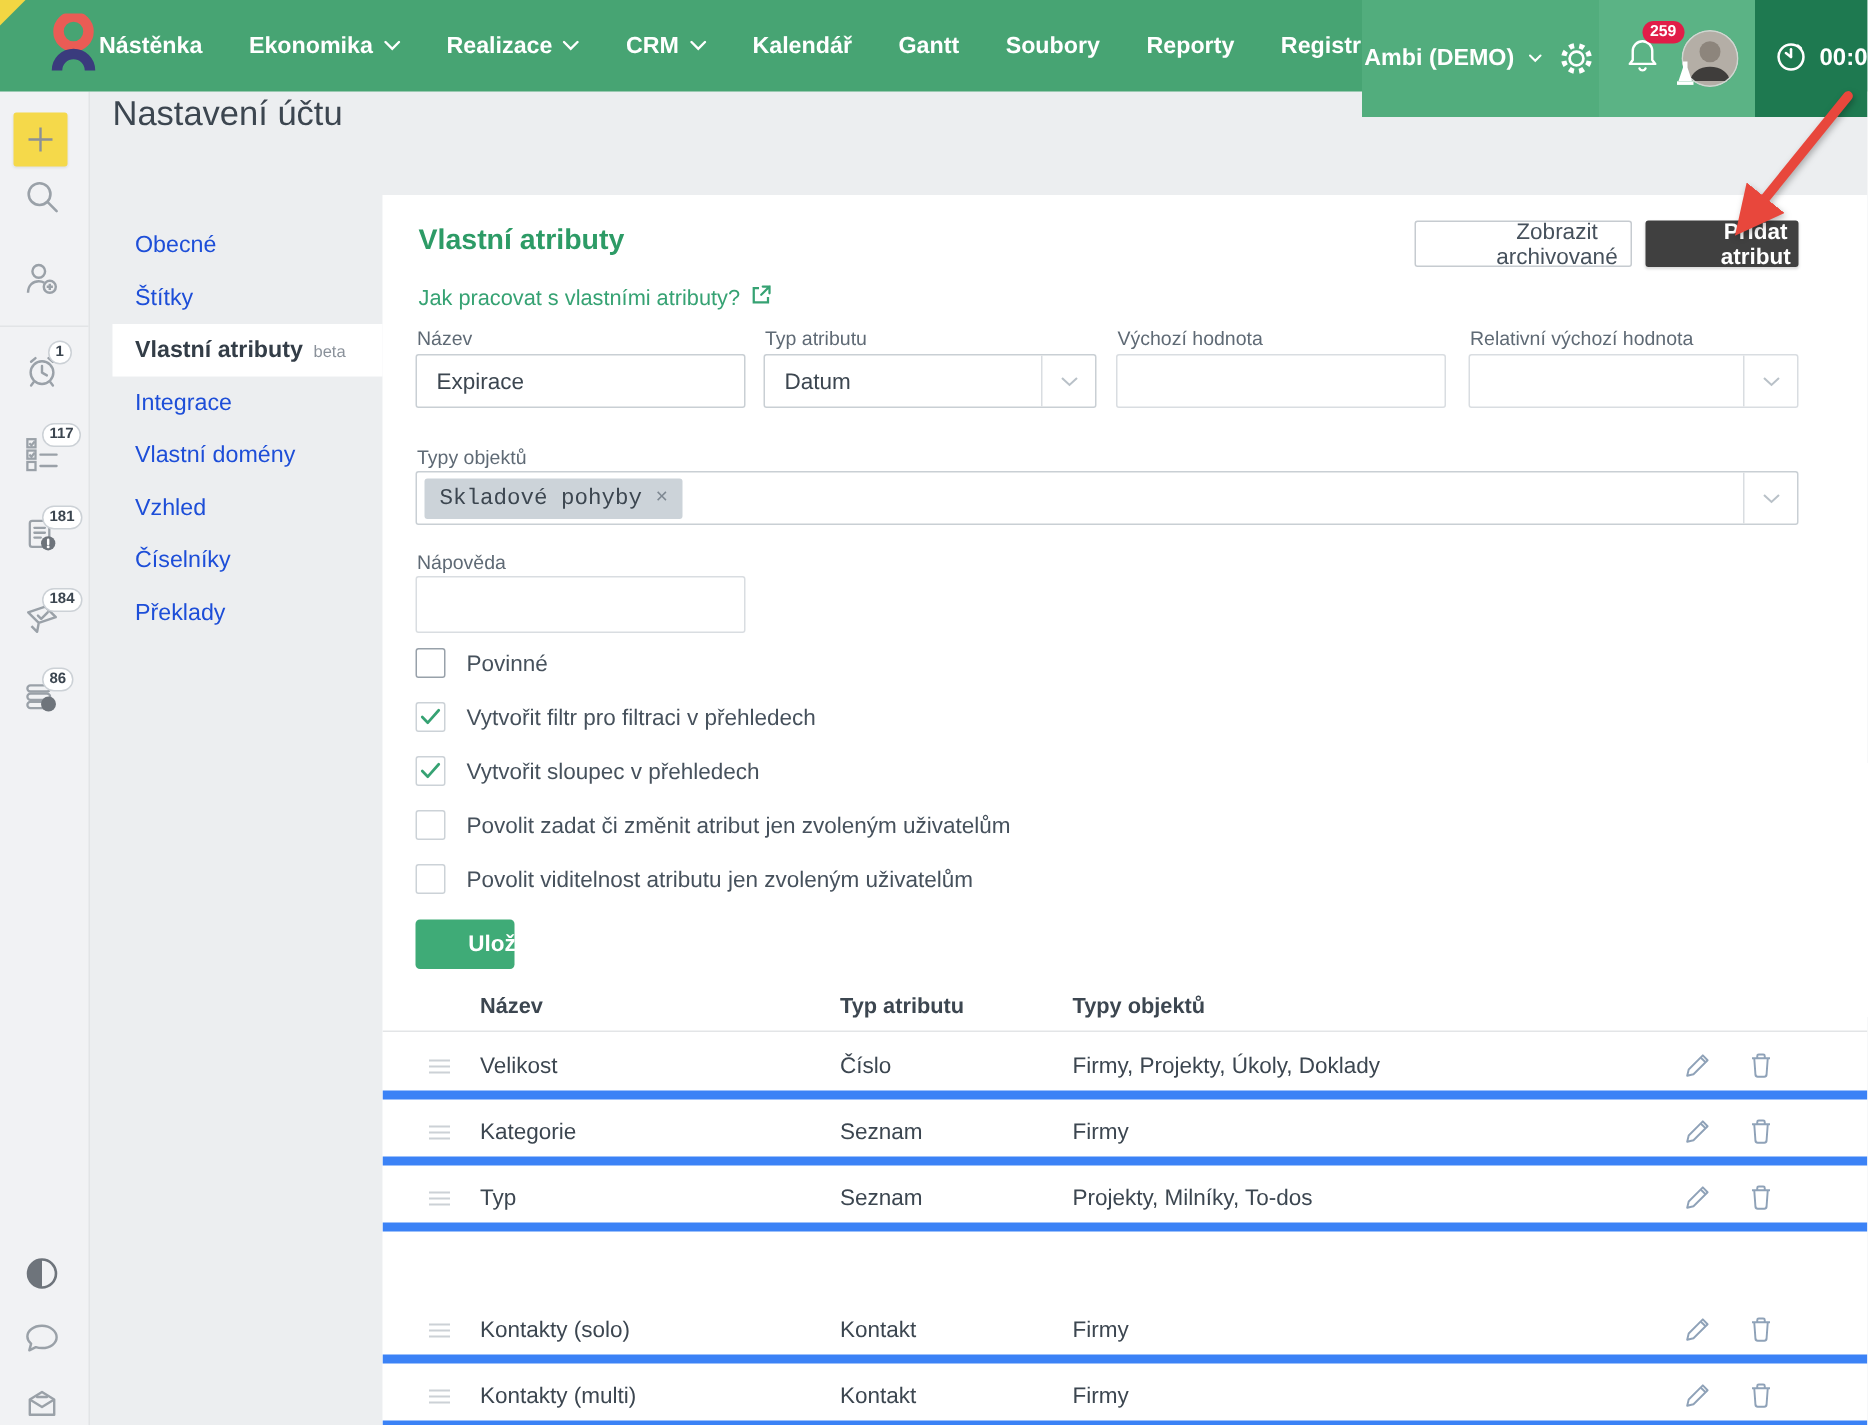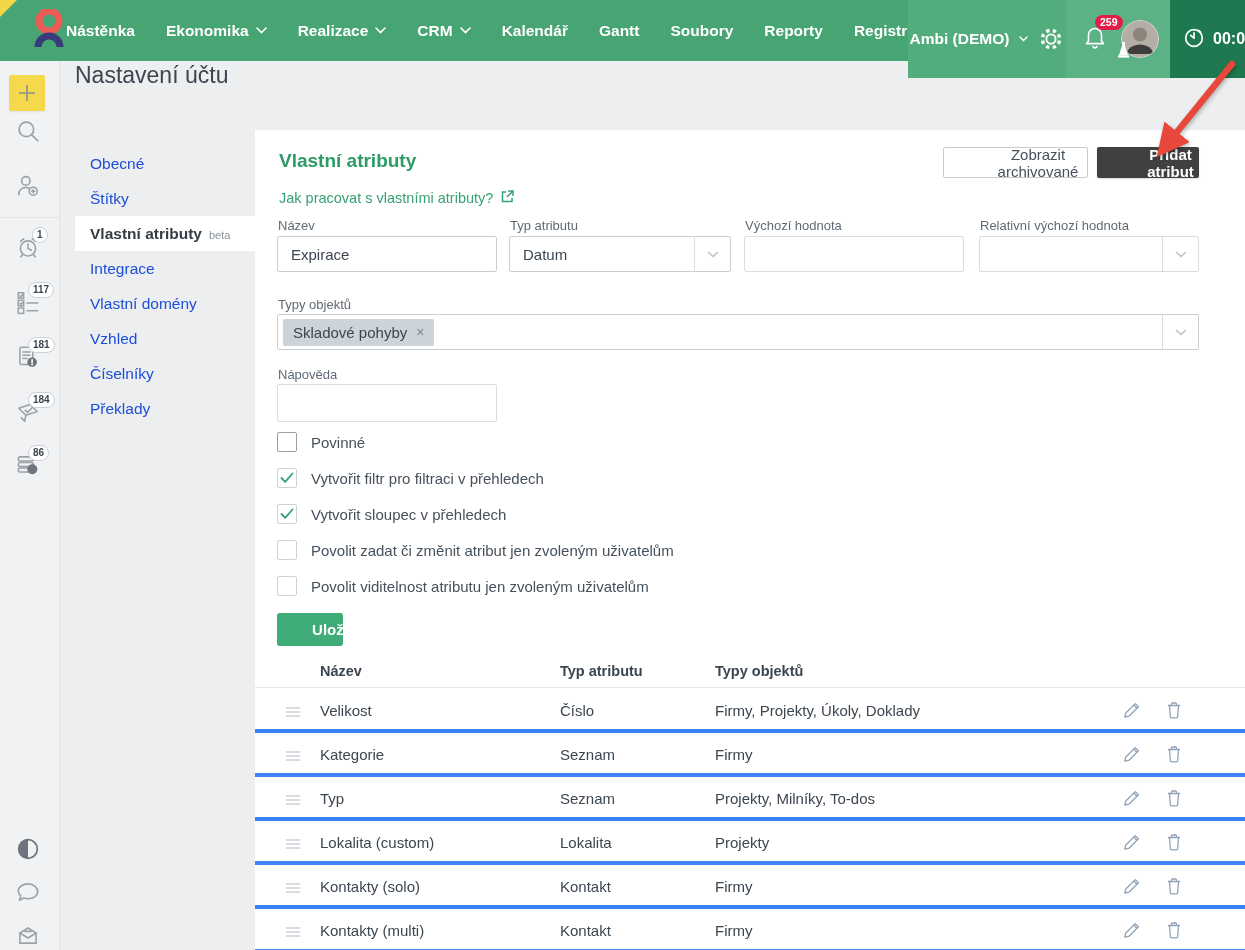--- a/index.html
+++ b/index.html
@@ -54,32 +54,32 @@
   .btn-add { left:842px; top:17px; width:102px; background:#404040; border:none; color:#fff; font-weight:600; box-shadow:0 1px 2px rgba(0,0,0,.15); }
   .help-link { position:absolute; left:24px; top:59px; font-size:14.5px; color:#36a273; display:flex; align-items:center; gap:7px; cursor:pointer; }
   .f-label { position:absolute; font-size:13px; color:#5f6a75; white-space:nowrap; }
   .f-input { position:absolute; height:36px; border:1px solid #c9cfd4; border-radius:2px; background:#fff;
     font-size:15px; color:#3c4650; padding:0 13px; font-family:inherit; outline:none; }
   .f-select { position:absolute; height:36px; border:1px solid #c9cfd4; border-radius:2px; background:#fff;
     display:flex; align-items:center; cursor:pointer; }
   .f-select.lite, .f-input.lite { border-color:#d9dde1; }
   .sel-text { flex:1; font-size:15px; color:#3c4650; padding-left:13px; }
   .sel-caret { width:36px; height:100%; border-left:1px solid #d9dde1; display:flex; align-items:center; justify-content:center; }
-  .tag { display:flex; align-items:center; background:#ccd3d9; border-radius:2px; height:27px; padding:0 10px; margin-left:5px; font-size:15px; color:#3c4650; }
+  .tag { display:flex; align-items:center; background:#ccd3d9; border-radius:2px; height:27px; padding:0 10px; margin-left:5px; font-size:15px; color:#3c4650;font-family:Liberation Mono, monospace; }
   .tag-x { margin-left:9px; color:#7e8892; font-size:14px; cursor:pointer; }
   .check-row { position:absolute; left:22px; display:flex; align-items:center; gap:14px; }
   .cb { width:20px; height:20px; border:1px solid #ccd2d7; border-radius:2px; background:#fff; display:flex; align-items:center; justify-content:center; cursor:pointer; }
   .cb.strong { border-color:#98a1aa; }
   .cb-label { font-size:15px; color:#46515c; }
   .btn-save { left:22px; top:483px; width:66px; height:33px; background:#3fab77; border:none; border-radius:3px;
     color:#fff; font-size:15px; font-weight:700; }
   
   .thead { position:absolute; left:0; top:530px; width:990px; height:28px; border-bottom:1px solid #e3e5e7; }
   .th { position:absolute; font-size:14.5px; font-weight:700; color:#3c4650; top:3px; }
-  .trow { position:absolute; left:0; width:990px; height:44px; border-bottom:4px solid #3b82f6; }
+  .trow { position:absolute; left:0; width:990px; height:44px; border-bottom:6px solid #3b82f6; }
   .tcell { position:absolute; top:13px; font-size:15px; color:#3c4650; white-space:nowrap; }
   .drag { position:absolute; left:30px; top:15px; cursor:grab; }
   .act { position:absolute; top:12px; cursor:pointer; }
   .act.edit { left:868px; }
   .act.del  { left:911px; }
   
   .arrow-note { position:absolute; left:1138px; top:52px; z-index:50; pointer-events:none;
     filter:drop-shadow(1px 2px 2px rgba(0,0,0,.28)); }
 </style>
 </head>
@@ -439,35 +439,20 @@
     <span class="tcell" style="left:305px">Seznam</span>
     <span class="tcell" style="left:460px">Projekty, Milníky, To-dos</span>
     <span class="act edit"><svg width="18" height="18" viewBox="0 0 18 18" fill="none" stroke="#8fa2b8" stroke-width="1.3">
           <path d="M12.2 2.6 l3.2 3.2 L6 15.2 l-4.2 1 1-4.2 z" stroke-linejoin="round"></path>
           <path d="M10.8 4 l3.2 3.2"></path>
         </svg></span>
     <span class="act del"><svg width="16" height="18" viewBox="0 0 16 18" fill="none" stroke="#8fa2b8" stroke-width="1.3">
           <path d="M2 4.5 H14 M5.5 4.5 V3 a1 1 0 0 1 1-1 h3 a1 1 0 0 1 1 1 v1.5 M3.5 4.5 l.8 11 a1.5 1.5 0 0 0 1.5 1.3 h4.4 a1.5 1.5 0 0 0 1.5-1.3 l.8-11"></path>
         </svg></span>
   </div>
-  <div class="trow" style="top:691px">
-    <span class="drag"><svg width="16" height="12" viewBox="0 0 16 12">
-          <path d="M1 2 H15 M1 6 H15 M1 10 H15" stroke="#ccd1d6" stroke-width="1.3"></path>
-        </svg></span>
-    <span class="tcell" style="left:65px">Lokalita (custom)</span>
-    <span class="tcell" style="left:305px">Lokalita</span>
-    <span class="tcell" style="left:460px">Projekty</span>
-    <span class="act edit"><svg width="18" height="18" viewBox="0 0 18 18" fill="none" stroke="#8fa2b8" stroke-width="1.3">
-          <path d="M12.2 2.6 l3.2 3.2 L6 15.2 l-4.2 1 1-4.2 z" stroke-linejoin="round"></path>
-          <path d="M10.8 4 l3.2 3.2"></path>
-        </svg></span>
-    <span class="act del"><svg width="16" height="18" viewBox="0 0 16 18" fill="none" stroke="#8fa2b8" stroke-width="1.3">
-          <path d="M2 4.5 H14 M5.5 4.5 V3 a1 1 0 0 1 1-1 h3 a1 1 0 0 1 1 1 v1.5 M3.5 4.5 l.8 11 a1.5 1.5 0 0 0 1.5 1.3 h4.4 a1.5 1.5 0 0 0 1.5-1.3 l.8-11"></path>
-        </svg></span>
-  </div>
   <div class="trow" style="top:735px">
     <span class="drag"><svg width="16" height="12" viewBox="0 0 16 12">
           <path d="M1 2 H15 M1 6 H15 M1 10 H15" stroke="#ccd1d6" stroke-width="1.3"></path>
         </svg></span>
     <span class="tcell" style="left:65px">Kontakty (solo)</span>
     <span class="tcell" style="left:305px">Kontakt</span>
     <span class="tcell" style="left:460px">Firmy</span>
     <span class="act edit"><svg width="18" height="18" viewBox="0 0 18 18" fill="none" stroke="#8fa2b8" stroke-width="1.3">
           <path d="M12.2 2.6 l3.2 3.2 L6 15.2 l-4.2 1 1-4.2 z" stroke-linejoin="round"></path>
           <path d="M10.8 4 l3.2 3.2"></path>

